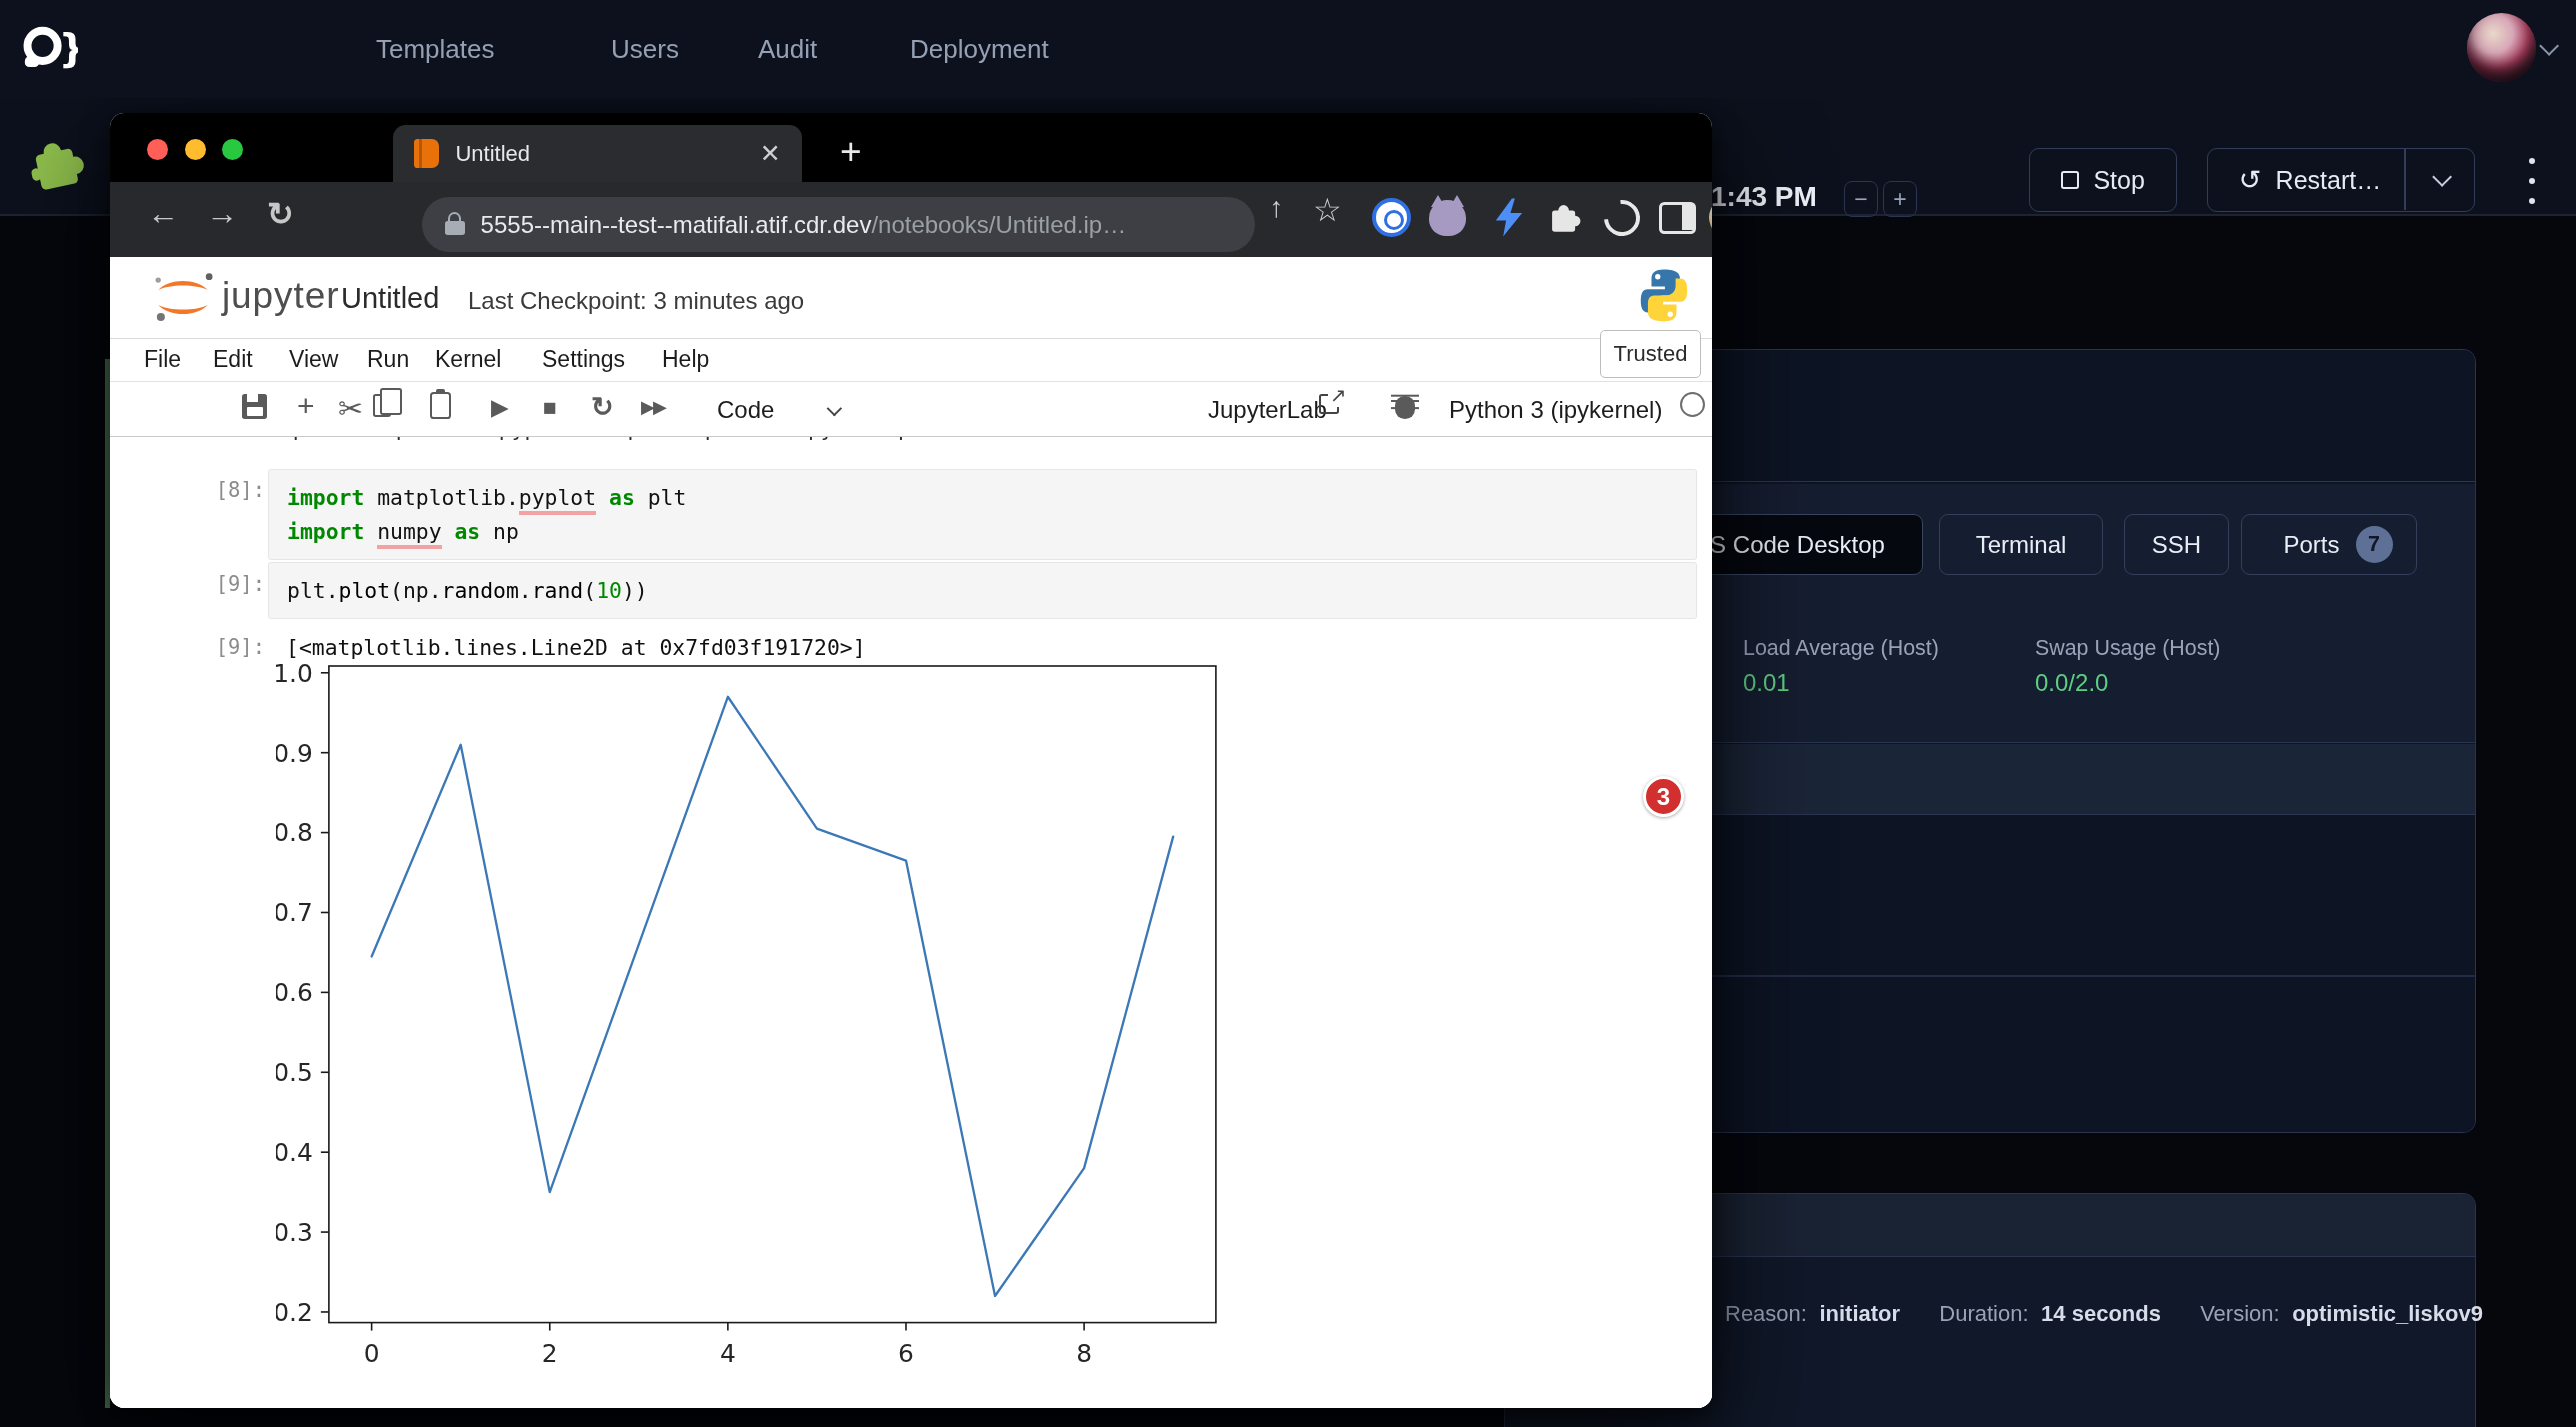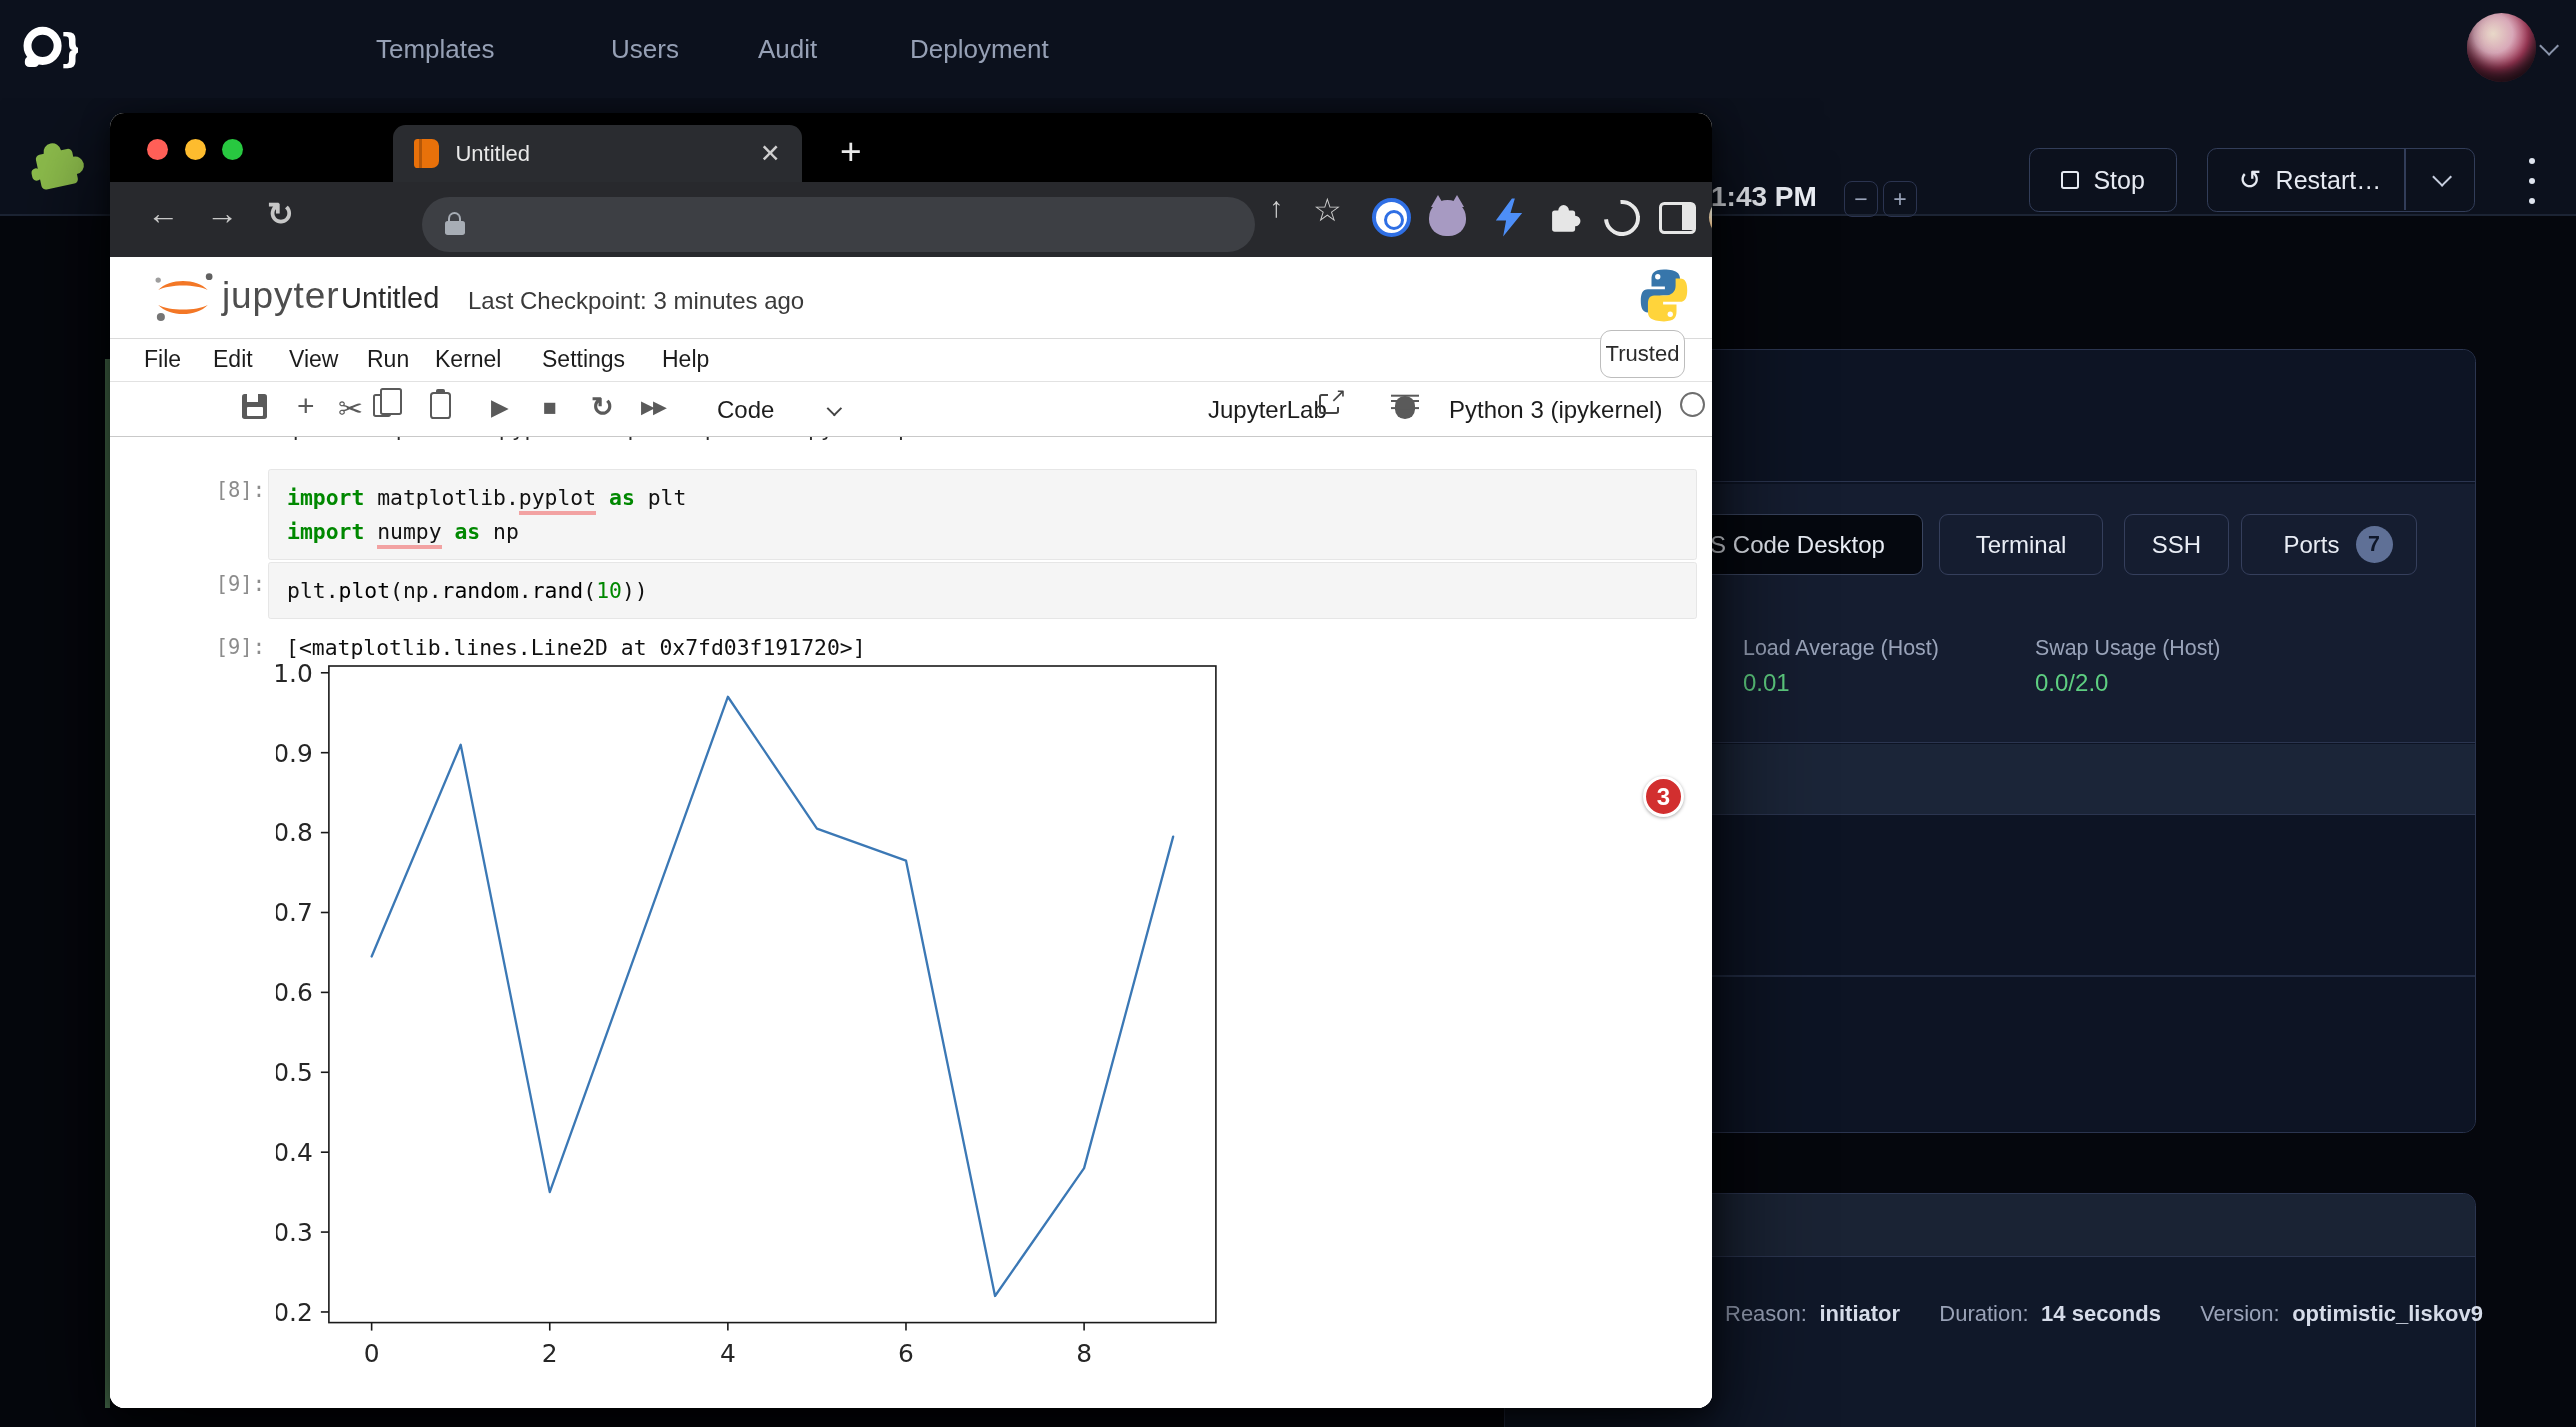--- a/index.html
+++ b/index.html
@@ -97,21 +97,21 @@
     background:radial-gradient(circle at 50% 35%,#cfe3ef 0%,#a8c8de 40%,#c9a97e 65%,#6b512f 100%);}
 
   
   .jpage{left:0;top:144px;width:1602px;height:1151px;background:#fff;color:#1a1a1a;}
   .jheader{left:0;top:0;width:1602px;height:82px;border-bottom:1.8px solid #dadada;}
   .jbrand{left:112px;top:18px;font-size:37px;color:#4e4e4e;letter-spacing:0.9px;}
   .jtitle{left:231px;top:25px;font-size:29px;color:#2b2b2b;}
   .jcheckpoint{left:358px;top:30px;font-size:24px;color:#3a3a3a;}
   .menubar{left:0;top:82px;width:1602px;height:43px;border-bottom:0.9px solid #e2e2e2;}
   .mitem{top:89px;font-size:23px;color:#1c1c1c;}
-  .trusted{left:1490px;top:73px;width:85px;height:48px;border:1.8px solid #bdbdbd;border-radius:11px;
+  .trusted{left:1490px;top:73px;width:101px;height:48px;border:1.8px solid #bdbdbd;border-radius:5px;
     background:#fff;color:#2b2b2b;font-size:22px;display:flex;align-items:center;justify-content:center;}
   .jtoolbar{left:0;top:125px;width:1602px;height:55px;border-bottom:1.8px solid #c9c9c9;}
   .jt{top:135px;color:#5a5a5a;font-size:27px;}
   .codesel{left:495px;top:139px;font-size:24px;color:#1c1c1c;}
   .sel-caret{left:623px;top:146px;width:10.7px;height:10.7px;border-right:2.2px solid #444;border-bottom:2.2px solid #444;transform:rotate(45deg);}
   .floppy{left:132px;top:137px;width:25px;height:25px;background:#5a5a5a;border-radius:2.7px;position:relative;}
   .floppy:before{content:"";position:absolute;left:5.3px;top:0;width:10.7px;height:8px;background:#fff;}
   .floppy:after{content:"";position:absolute;left:4.5px;top:12.5px;width:16px;height:9.8px;background:#fff;border-radius:0.9px;}
   .dupe{left:263px;top:137px;width:18px;height:23px;border:2.7px solid #5a5a5a;border-radius:2.7px;}
   .dupe:before{content:"";position:absolute;left:4.5px;top:-8px;width:18px;height:23px;border:2.7px solid #5a5a5a;border-radius:2.7px;background:#fff;}
@@ -248,20 +248,21 @@
         <span class="tabclose">✕</span>
       </div>
       <div class="abs newtab">+</div>
     </div>
     <div class="abs toolbar"></div>
     <div class="abs navglyph" style="left:37px;">←</div>
     <div class="abs navglyph" style="left:96px;">→</div>
     <div class="abs navglyph" style="left:157px;font-weight:700;">↻</div>
     <div class="abs urlpill">
       <span class="lockbody"></span>
+      <span class="urltext"><span>5555--main--test--matifali.atif.cdr.dev</span><span class="urldim">/notebooks/Untitled.ip…</span></span>
     </div>
     <div class="abs tbicon" style="left:1159px;">↑</div>
     <div class="abs tbicon" style="left:1203px;font-size:32px;">☆</div>
     <div class="abs ring-blue"></div>
     <div class="abs octocat"></div>
     <div class="abs bolt">
       <svg width="36" height="41" viewBox="0 0 24 28">
           <polygon points="14,1 3,16 10,16 8,27 21,11 13,11 16,1" fill="#4d8ef7"></polygon>
         </svg>
     </div>

